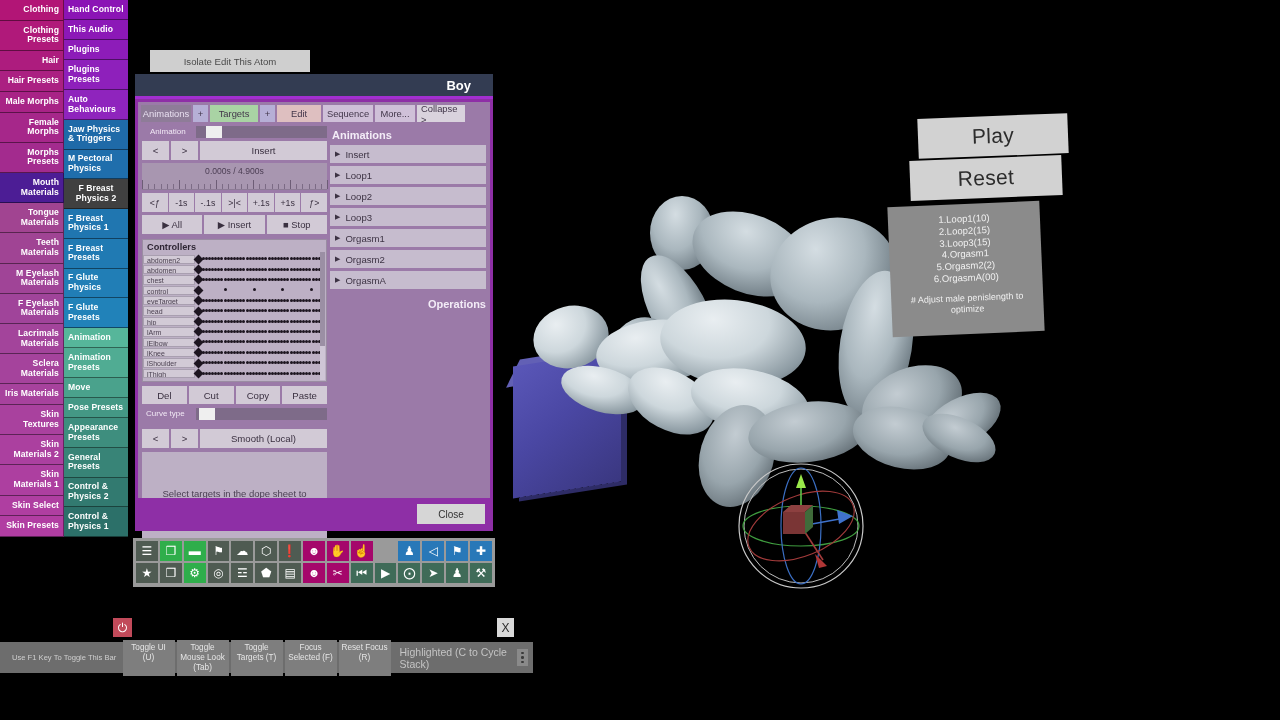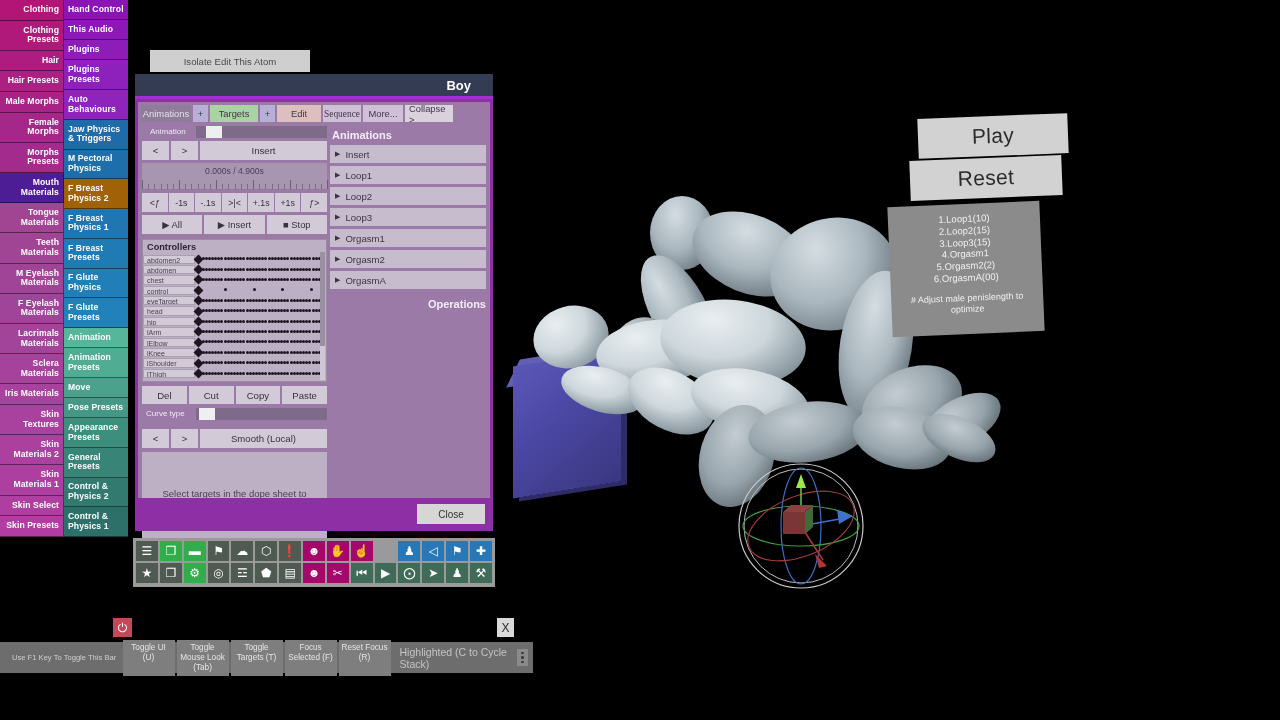--- a/index.html
+++ b/index.html
@@ -304,21 +304,21 @@
         </div>
         <div class="side-item" style="background: rgb(143, 36, 189);">
           <span>Auto Behaviours</span>
         </div>
         <div class="side-item" style="background: rgb(31, 106, 168);">
           <span>Jaw Physics &amp; Triggers</span>
         </div>
         <div class="side-item" style="background: rgb(31, 110, 172);">
           <span>M Pectoral Physics</span>
         </div>
-        <div class="side-item" style="background: #a16207;">
+        <div class="side-item" style="background: #404040; text-align: center;">
           <span>F Breast Physics 2</span>
         </div>
         <div class="side-item" style="background: rgb(32, 118, 176);">
           <span>F Breast Physics 1</span>
         </div>
         <div class="side-item" style="background: rgb(32, 122, 179);">
           <span>F Breast Presets</span>
         </div>
         <div class="side-item" style="background: rgb(33, 126, 182);">
           <span>F Glute Physics</span>
@@ -360,21 +360,21 @@
     <div id="dlg-accent"></div>
 
     <div id="dlg-body">
 
       <div id="tabrow">
           <div class="tab sel" style="width: 50px;">Animations</div>
           <div class="tab plus" style="width: 15px;">+</div>
           <div class="tab green" style="width: 48px;">Targets</div>
           <div class="tab plus" style="width: 15px;">+</div>
           <div class="tab pink" style="width: 44px;">Edit</div>
-          <div class="tab lav" style="width: 38px; font-family: Liberation Serif, serif;">Sequence</div>
+          <div class="tab lav" style="width: 50px;">Sequence</div>
           <div class="tab lav" style="width: 40px;">More...</div>
           <div class="tab pale" style="width: 48px;">Collapse &gt;</div>
         </div>
 
       <div id="leftcol">
 
         <div class="row">
           <div class="slider-lbl">Animation</div>
           <div class="slider-track">
             <div class="slider-knob"></div>

